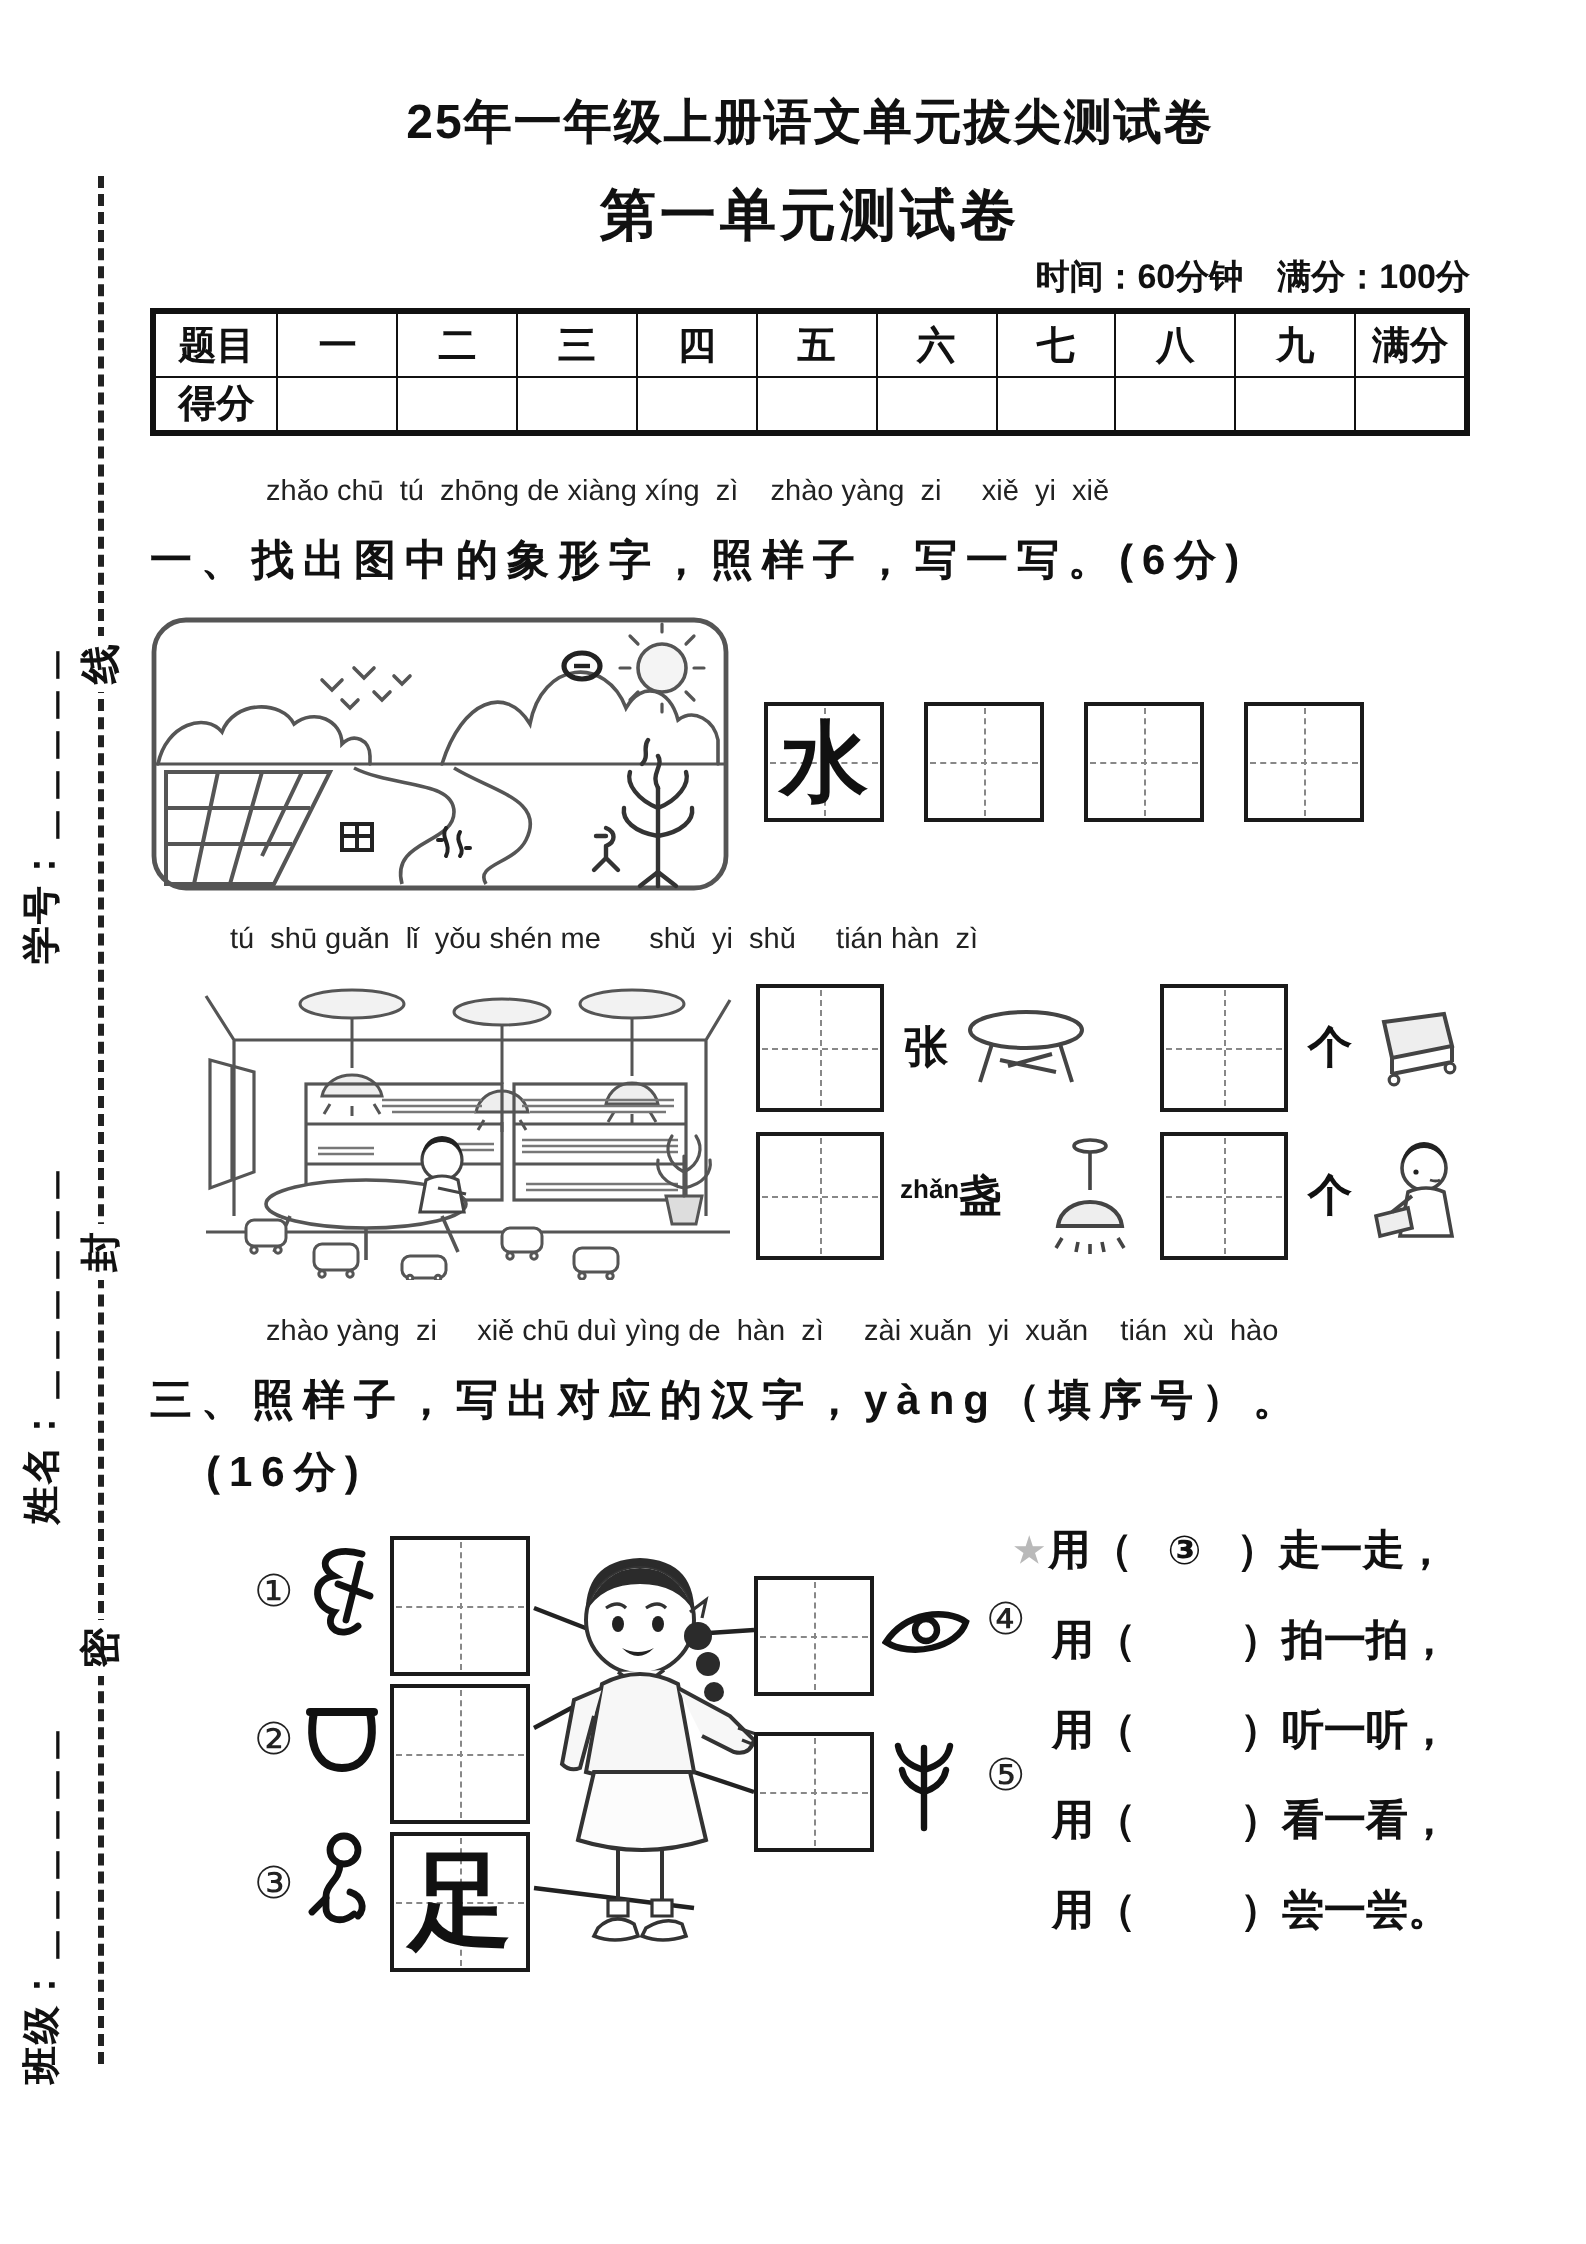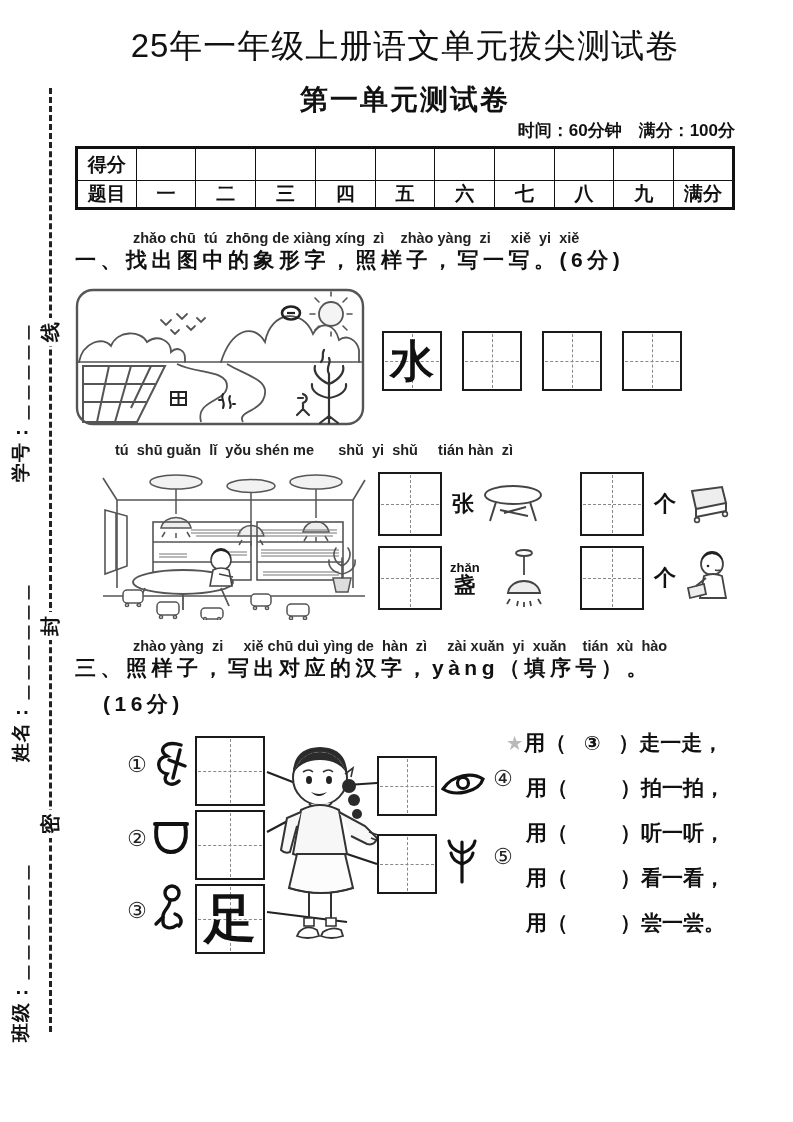--- a/index.html
+++ b/index.html
@@ -8,45 +8,45 @@
   
   .seal-line{position:absolute;left:49px;top:88px;height:944px;border-left:3px dashed #222;}
   .seal-char{position:absolute;left:36px;width:28px;height:28px;background:#fff;z-index:2;
              display:flex;align-items:center;justify-content:center;
              font-weight:bold;font-size:20px;transform:rotate(-90deg);}
   .student-fields{position:absolute;left:8px;top:1042px;width:950px;transform:rotate(-90deg);
                   transform-origin:0 0;font-weight:bold;font-size:19px;letter-spacing:1px;
                   white-space:pre;}
   
   .content{position:absolute;left:75px;top:0;width:660px;}
-  .title{margin:24px 0 0;text-align:center;font-size:33px;font-weight:normal;letter-spacing:1px;}
+  .title{margin:45px 0 0;text-align:center;font-size:24px;font-weight:bold;letter-spacing:1px;}
   .subtitle{margin:12px 0 0;text-align:center;font-size:28px;font-weight:bold;letter-spacing:2px;}
   .meta{text-align:right;font-size:17px;font-weight:bold;}
   table.score{border-collapse:collapse;width:100%;margin-top:4px;border:3px solid #111;
               table-layout:fixed;}
   table.score td{border:1.6px solid #111;text-align:center;font-weight:bold;font-size:19px;
                  height:31px;padding:0;}
   table.score tr+tr td{height:26px;}
-  .pinyin{font-size:14.5px;font-weight:bold;white-space:pre;color:#222;}
-  .qtext{font-size:21px;font-weight:bold;letter-spacing:4.5px;margin-top:0;}
+  .pinyin{font-size:14.5px;font-weight:normal;white-space:pre;color:#222;}
+  .qtext{font-size:21px;font-weight:bold;letter-spacing:4.5px;margin-top:12px;}
   
   .tzg{position:relative;display:inline-block;width:56px;height:56px;border:2.5px solid #1a1a1a;
        background:#fff;vertical-align:top;box-sizing:content-box;}
   .tzg::before{content:"";position:absolute;left:1px;right:1px;top:50%;border-top:1.6px dashed #888;}
   .tzg::after{content:"";position:absolute;top:1px;bottom:1px;left:50%;border-left:1.6px dashed #888;}
   .tzg .ch{position:absolute;inset:0;display:flex;align-items:center;justify-content:center;
            font-family:"Liberation Serif",serif;font-weight:bold;font-size:44px;z-index:1;}
   .tzg70{width:66px;height:66px;}
   .tzg70 .ch{font-size:52px;}
   .q1row{margin-top:14px;display:flex;align-items:center;}
   .q1grids{display:flex;gap:20px;margin-left:16px;margin-top:8px;}
   .q2wrap{position:relative;height:156px;margin-top:10px;}
   .q2item{position:absolute;display:flex;align-items:center;}
   .q2item .mw{font-size:22px;font-weight:bold;margin:0 8px 0 10px;}
-  .mwstack{display:flex;flex-direction:column;align-items:center;line-height:1;margin:0 18px 0 8px;}
+  .mwstack{display:flex;flex-direction:row;align-items:flex-start;line-height:1;margin:0 18px 0 8px;}
   .mwstack .py{font-size:13px;font-weight:bold;}
   .mwstack .mz{font-size:21px;font-weight:bold;}
   .q3wrap{position:relative;height:240px;margin-top:8px;}
   .num{font-size:22px;color:#222;font-family:"DejaVu Sans",sans-serif;}
   .sent{position:absolute;left:432px;top:4px;width:228px;
         font-family:"Liberation Serif",serif;font-size:21px;font-weight:bold;}
   .sent .line{display:flex;align-items:center;height:26px;margin-bottom:19px;white-space:pre;}
   .sent .star{color:#b9b9b9;margin-right:2px;font-size:17px;}
   .sent .ans{display:inline-block;width:52px;text-align:center;font-family:"DejaVu Sans",sans-serif;
              font-size:20px;}
@@ -66,44 +66,44 @@
 
   <div class="content">
 
     <div class="title">25年一年级上册语文单元拔尖测试卷</div>
     <div class="subtitle">第一单元测试卷</div>
     <div class="meta">时间：60分钟　满分：100分</div>
 
     <table class="score">
       <tbody>
           <tr>
-        <td>得分</td>
-        <td></td>
-            <td></td>
-        <td></td>
-            <td></td>
-        <td></td>
-            <td></td>
-        <td></td>
-            <td></td>
-        <td></td>
-            <td></td>
-      </tr>
-      <tr>
         <td style="width:9.2%">题目</td>
         <td>一</td>
         <td>二</td>
         <td>三</td>
         <td>四</td>
         <td>五</td>
         <td>六</td>
         <td>七</td>
         <td>八</td>
         <td>九</td>
         <td style="width:8.2%">满分</td>
+      </tr>
+      <tr>
+        <td>得分</td>
+        <td></td>
+            <td></td>
+        <td></td>
+            <td></td>
+        <td></td>
+            <td></td>
+        <td></td>
+            <td></td>
+        <td></td>
+            <td></td>
       </tr>
     </tbody>
       </table>
 
     <div class="pinyin" style="margin-top:20px;padding-left:58px">zhǎo chū  tú  zhōng de xiàng xíng  zì    zhào yàng  zi     xiě  yi  xiě</div>
     <div class="qtext">一、找出图中的象形字，照样子，写一写。(6分)</div>
 
     <div class="q1row">
       <svg width="291" height="138" viewBox="0 0 291 138">
         <rect x="2" y="2" width="286" height="134" rx="16" fill="#fff" stroke="#555" stroke-width="2.4"></rect>

